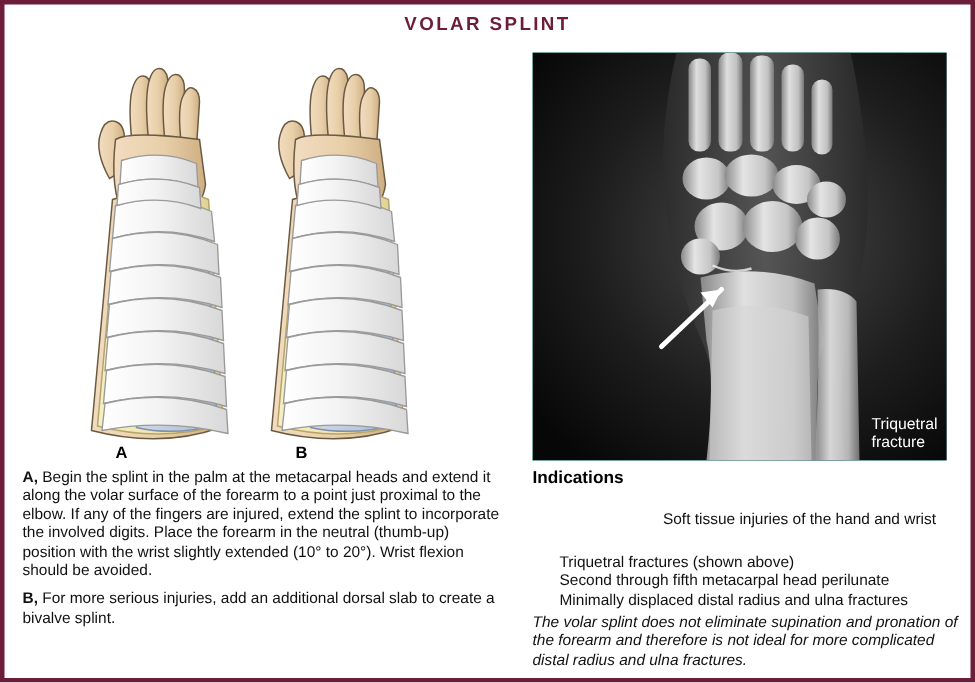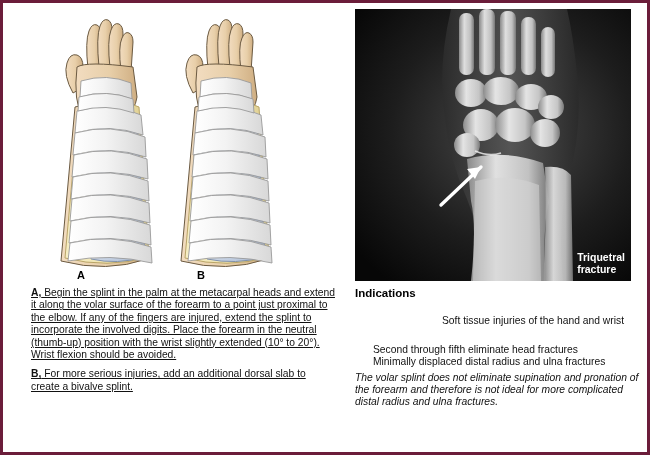--- a/index.html
+++ b/index.html
@@ -53,21 +53,20 @@
     width: 320px;
     height: 276px;
   }
   .xray {
     position: absolute;
     left: 352px; top: 6px;
     width: 276px;
     height: 272px;
     background: #0f766e;
     overflow: hidden;
-    font-weight: bold;
   }
   .xray-label {
     position: absolute;
     right: 6px;
     bottom: 6px;
     color: #ffffff;
     font-size: 10.5px;
     line-height: 12px;
     text-align: left;
     font-family: "Liberation Sans", sans-serif;
@@ -83,21 +82,21 @@
   }
   .col-left { left: 12px; width: 322px; }
   .col-right { left: 352px; width: 285px; }
 
   .sec-head {
     font-weight: bold;
     font-size: 11.5px;
     margin-bottom: 3px;
     color: #000000;
   }
-  .para { margin: 0 0 7px 16px; text-decoration: underline; }
+  .para { margin: 0 0 7px 0; }
   .para b { font-weight: bold; }
   .ind-line { margin: 16px; text-align: right; }
   .ind-list { margin: 0; padding-left: 18px; }
   .ind-list .li { margin: 0; }
   .note {
     font-style: italic;
     margin-top: 3px;
   }
 
   
@@ -106,20 +105,23 @@
     font-size: 11px;
     font-weight: bold;
     color: #000;
   }
 </style>
 </head>
 <body>
 
 <div class="page">
 
+  <div class="title-bar">
+    <div class="title-text">VOLAR SPLINT</div>
+  </div>
 
   <div class="content">
 
     <div class="figures">
 
       <div class="illus">
         <svg width="320" height="276" viewBox="0 0 320 276">
           <defs>
             <linearGradient id="skin" x1="0" y1="0" x2="1" y2="0">
               <stop offset="0%" stop-color="#f2dcc0"></stop>
@@ -273,20 +275,21 @@
 
     <div class="col col-left">
       <p class="para"><b>A,</b><span> Begin the splint in the palm at the metacarpal heads and extend it along the volar surface of the forearm to a point just proximal to the elbow. If any of the fingers are injured, extend the splint to incorporate the involved digits. Place the forearm in the neutral (thumb-up) position with the wrist slightly extended (10° to 20°). Wrist flexion should be avoided.</span></p>
       <p class="para"><b>B,</b><span> For more serious injuries, add an additional dorsal slab to create a bivalve splint.</span></p>
     </div>
 
     <div class="col col-right">
       <div class="sec-head">Indications</div>
       <p class="ind-line">Soft tissue injuries of the hand and wrist</p>
       <div class="ind-list">
-        <p class="li">Second through fifth eliminate head fractures</p>
+        <p class="li">Triquetral fractures (shown above)</p>
+        <p class="li">Second through fifth metacarpal head perilunate</p>
         <p class="li">Minimally displaced distal radius and ulna fractures</p>
       </div>
       <p class="note">The volar splint does not eliminate supination and pronation of the forearm and therefore is not ideal for more complicated distal radius and ulna fractures.</p>
     </div>
 
   </div>
 </div>
 
 </body></html>

